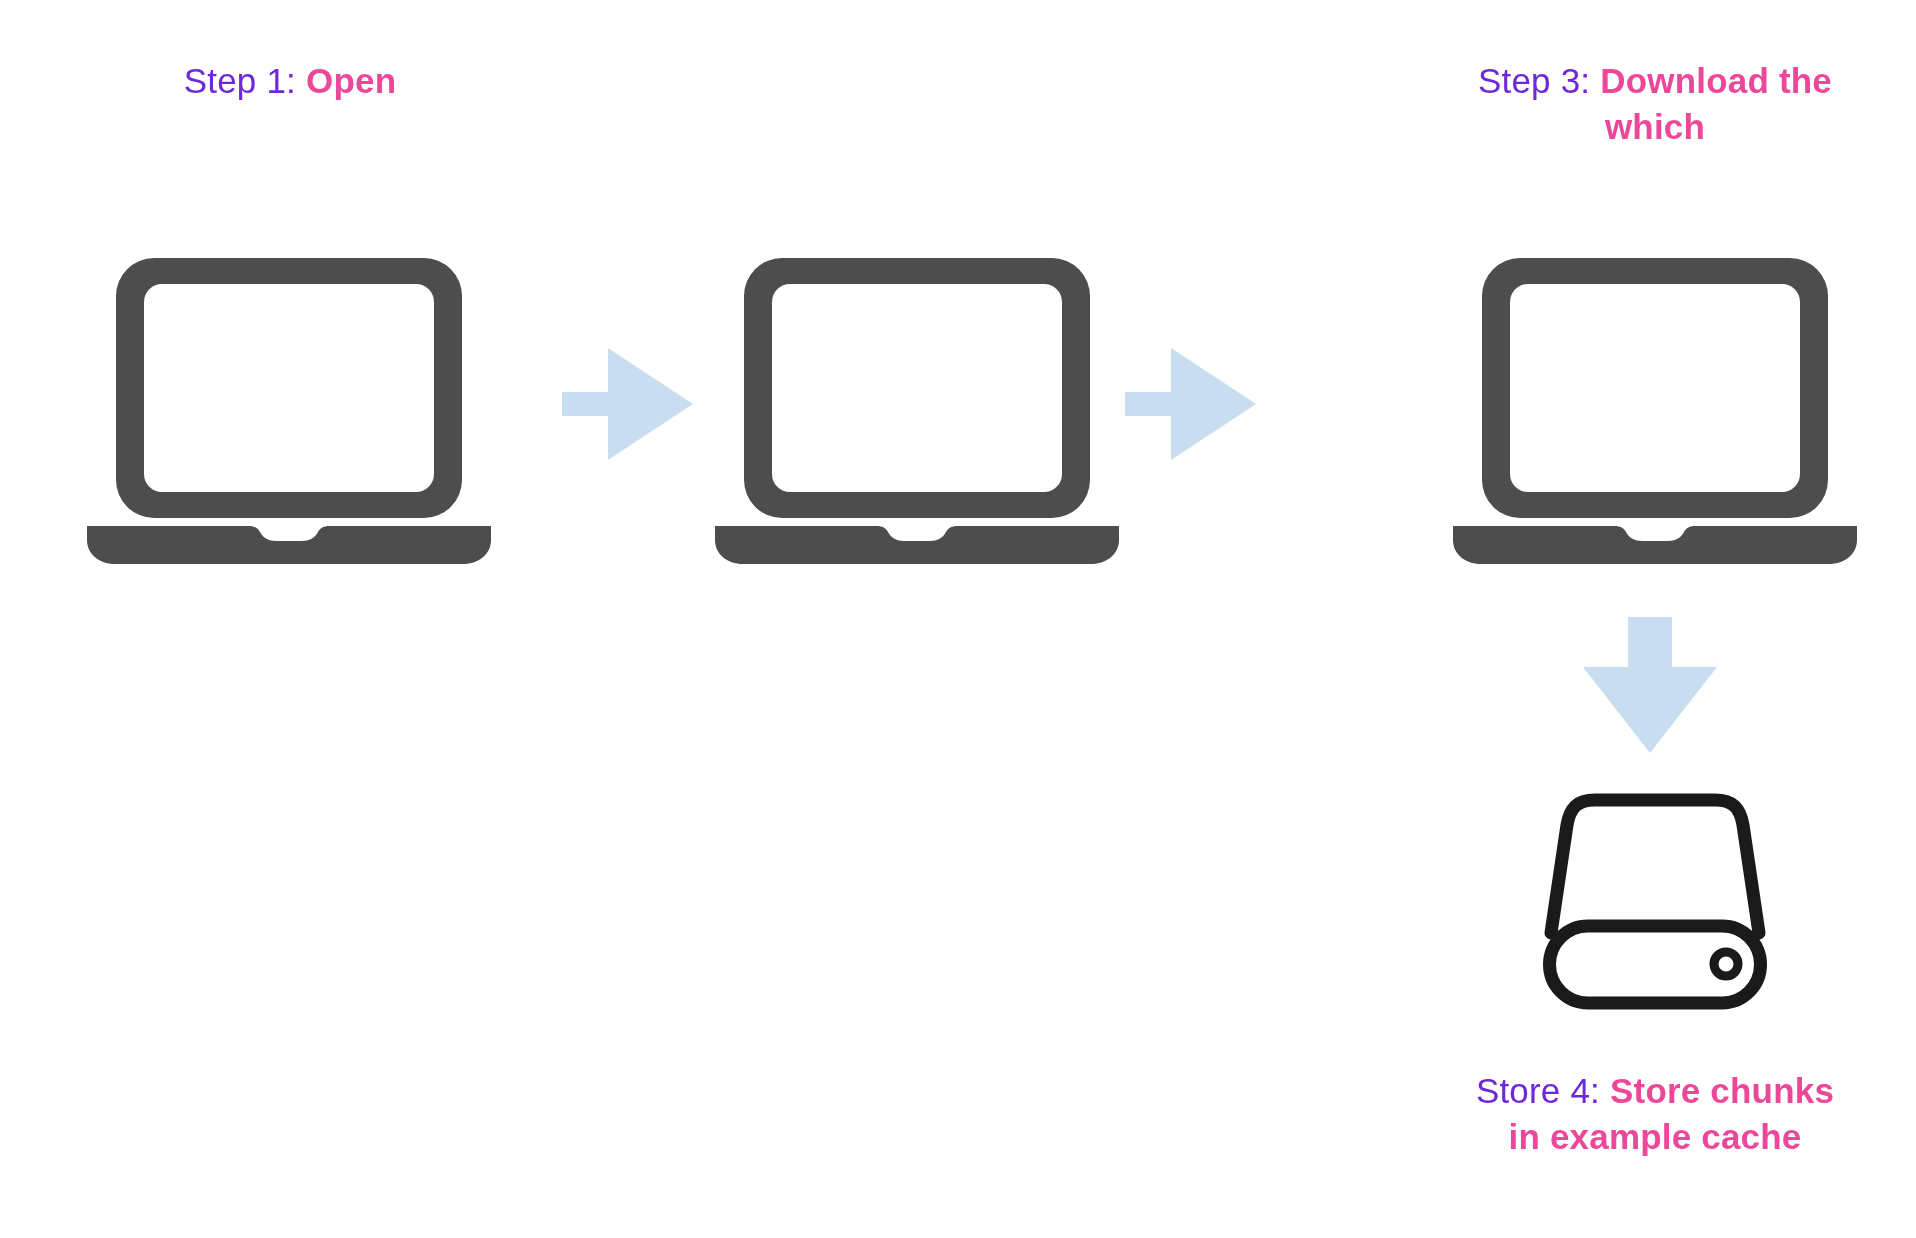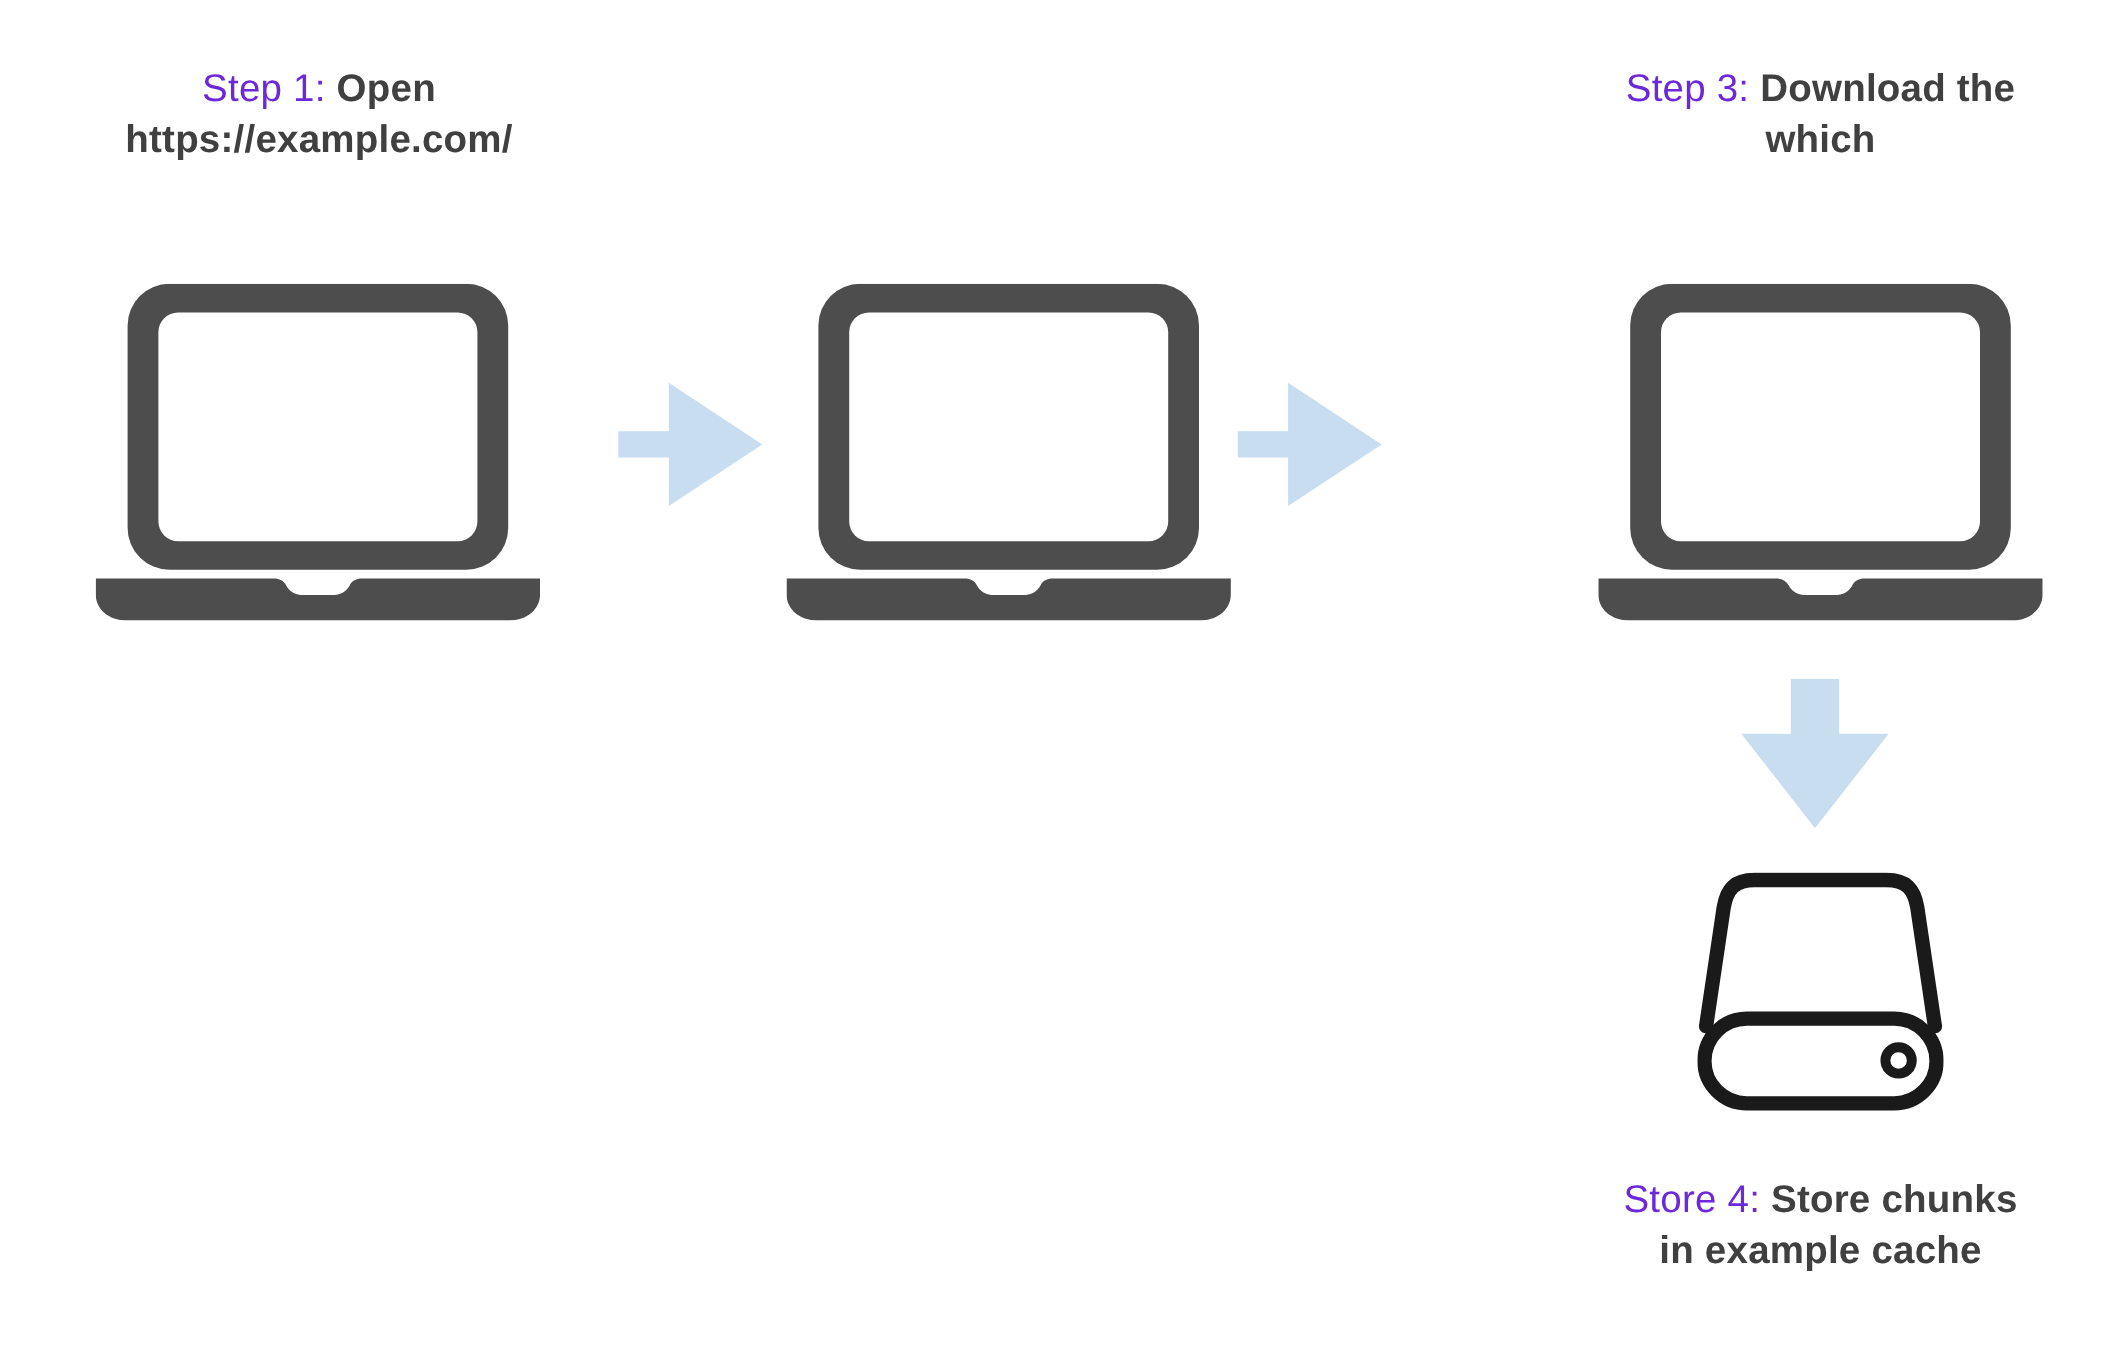--- a/index.html
+++ b/index.html
@@ -21,34 +21,33 @@
     font-size: 35px;
     line-height: 46px;
     color: #454545;
     letter-spacing: 0.2px;
   }
   .step-label .muted {
     color: #6d28d9;
     font-weight: 400;
   }
   .step-label b {
-    color: #404040;
+    color: #ec4899;
     font-weight: 700;
   }
   .icon-abs { position: absolute; }
   svg { display: block; }
 </style>
 </head>
 <body>
 
 <div class="canvas">
 
   <div class="step-label" style="left:20px; top:58px; width:540px;">
     <div><span class="muted">Step 1:</span> <b>Open</b></div>
-    <div><b>https://example.com/</b></div>
   </div>
 
   <div class="step-label" style="left:650px; top:58px; width:530px;">
   </div>
 
   <div class="step-label" style="left:1392px; top:58px; width:526px;">
     <div><span class="muted">Step 3:</span> <b>Download the</b></div>
     <div><b>which</b></div>
   </div>
 

